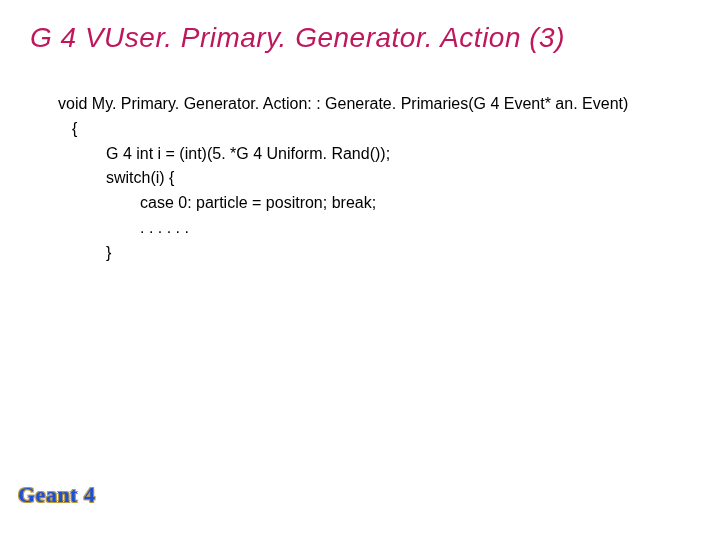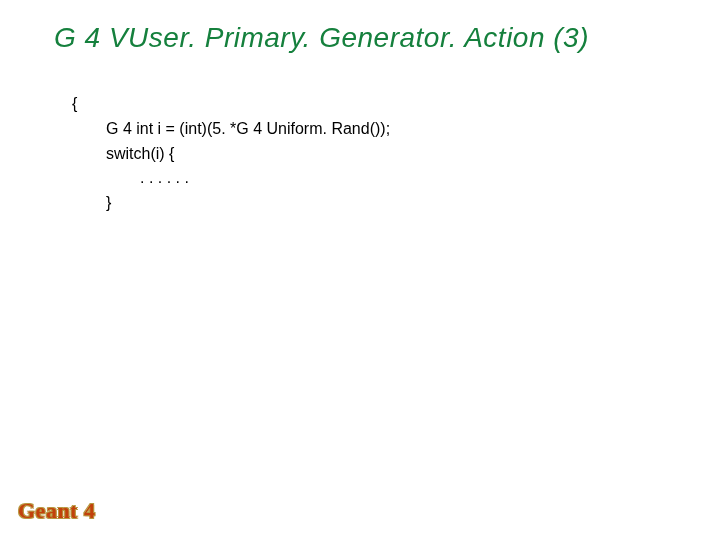--- a/index.html
+++ b/index.html
@@ -5,60 +5,62 @@
   * { margin: 0; padding: 0; box-sizing: border-box; }
   body {
     width: 720px;
     height: 540px;
     background: #ffffff;
     font-family: Arial, Helvetica, sans-serif;
     position: relative;
     overflow: hidden;
   }
   .title {
-    color: #15803d;
+    color: #be185d;
     font-size: 28px;
     font-style: italic;
     font-weight: normal;
-    padding: 22px 0 0 54px;
+    padding: 22px 0 0 30px;
     letter-spacing: 0.5px;
   }
   .code-block {
     padding: 38px 0 0 58px;
     font-family: Arial, Helvetica, sans-serif;
     font-size: 16px;
     color: #000;
     line-height: 1.55;
   }
   .code-block .l0 { padding-left: 0; }
   .code-block .l1 { padding-left: 14px; }
   .code-block .l2 { padding-left: 48px; }
   .code-block .l3 { padding-left: 82px; }
   .footer-logo {
     position: absolute;
     left: 18px;
-    bottom: 16px;
+    bottom: 32px;
     font-family: Georgia, 'Times New Roman', serif;
     font-size: 22px;
     font-weight: bold;
-    color: #c2410c;
+    color: #1d4ed8;
     text-shadow:
       -1px -1px 0 #b89840,
        1px -1px 0 #b89840,
       -1px  1px 0 #b89840,
        1px  1px 0 #b89840;
     letter-spacing: 0.5px;
   }
 </style>
 </head>
 <body>
 
 <div class="title">G 4 VUser. Primary. Generator. Action (3)</div>
 
 <div class="code-block">
+  <div class="l0">void My. Primary. Generator. Action: : Generate. Primaries(G 4 Event* an. Event)</div>
   <div class="l1">{</div>
   <div class="l2">G 4 int i = (int)(5. *G 4 Uniform. Rand());</div>
   <div class="l2">switch(i) {</div>
+  <div class="l3">case 0: particle = positron; break;</div>
   <div class="l3">. . . . . .</div>
   <div class="l2">}</div>
 </div>
 
 <div class="footer-logo">Geant 4</div>
 
 </body></html>

